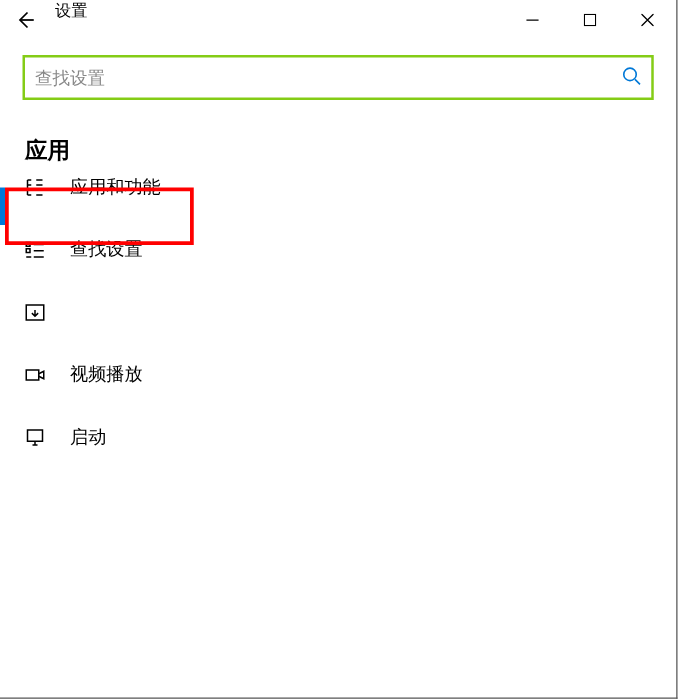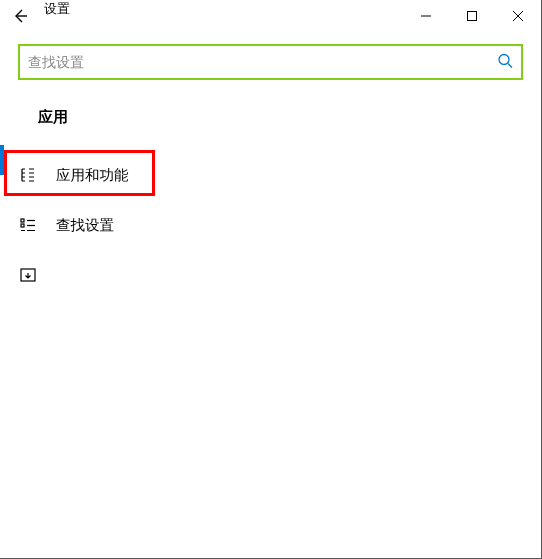--- a/index.html
+++ b/index.html
@@ -68,30 +68,30 @@
   }
   .search-input::placeholder { color: #888; }
   .search-icon {
     position: absolute;
     right: 8px;
     top: 50%;
     transform: translateY(-50%);
     color: #0078d7;
   }
   .section-heading {
-    font-size: 15px;
+    font-size: 18px;
     font-weight: 600;
-    margin: 28px 0 8px 20px;
+    margin: 28px 0 8px 2px;
   }
   .nav-list {
     margin-left: -18px;
   }
   .nav-item {
     display: flex;
-    align-items: flex-end;
+    align-items: flex-start;
     height: 50px;
     padding-left: 18px;
     cursor: pointer;
     position: relative;
   }
   .nav-item.selected::before {
     content: "";
     position: absolute;
     left: 0;
     top: 10px;
@@ -190,18 +190,36 @@
 
     <div class="nav-item">
       <span class="nav-icon">
         <svg width="18" height="18" viewBox="0 0 18 18" stroke="#000" stroke-width="1.2" fill="none">
           <rect x="2" y="3" width="14" height="12"></rect>
           <path d="M9 7v5M6.5 9.5L9 12l2.5-2.5"></path>
         </svg>
       </span>
     </div>
 
-
+    <div class="nav-item">
+      <span class="nav-icon">
+        <svg width="18" height="18" viewBox="0 0 18 18" stroke="#000" stroke-width="1.2" fill="none">
+          <rect x="2" y="5" width="10" height="8"></rect>
+          <path d="M12 8l4-2v6l-4-2"></path>
+        </svg>
+      </span>
+      <span class="nav-label">视频播放</span>
+    </div>
+
+    <div class="nav-item">
+      <span class="nav-icon">
+        <svg width="18" height="18" viewBox="0 0 18 18" stroke="#000" stroke-width="1.2" fill="none">
+          <rect x="3" y="3" width="12" height="9"></rect>
+          <path d="M7 15h4M9 12v3"></path>
+        </svg>
+      </span>
+      <span class="nav-label">启动</span>
+    </div>
 
   </div>
 </div>
 
 <div class="highlight-box" style="left:4px;top:150px;width:151px;height:46px;"></div>
 
 </body></html>

